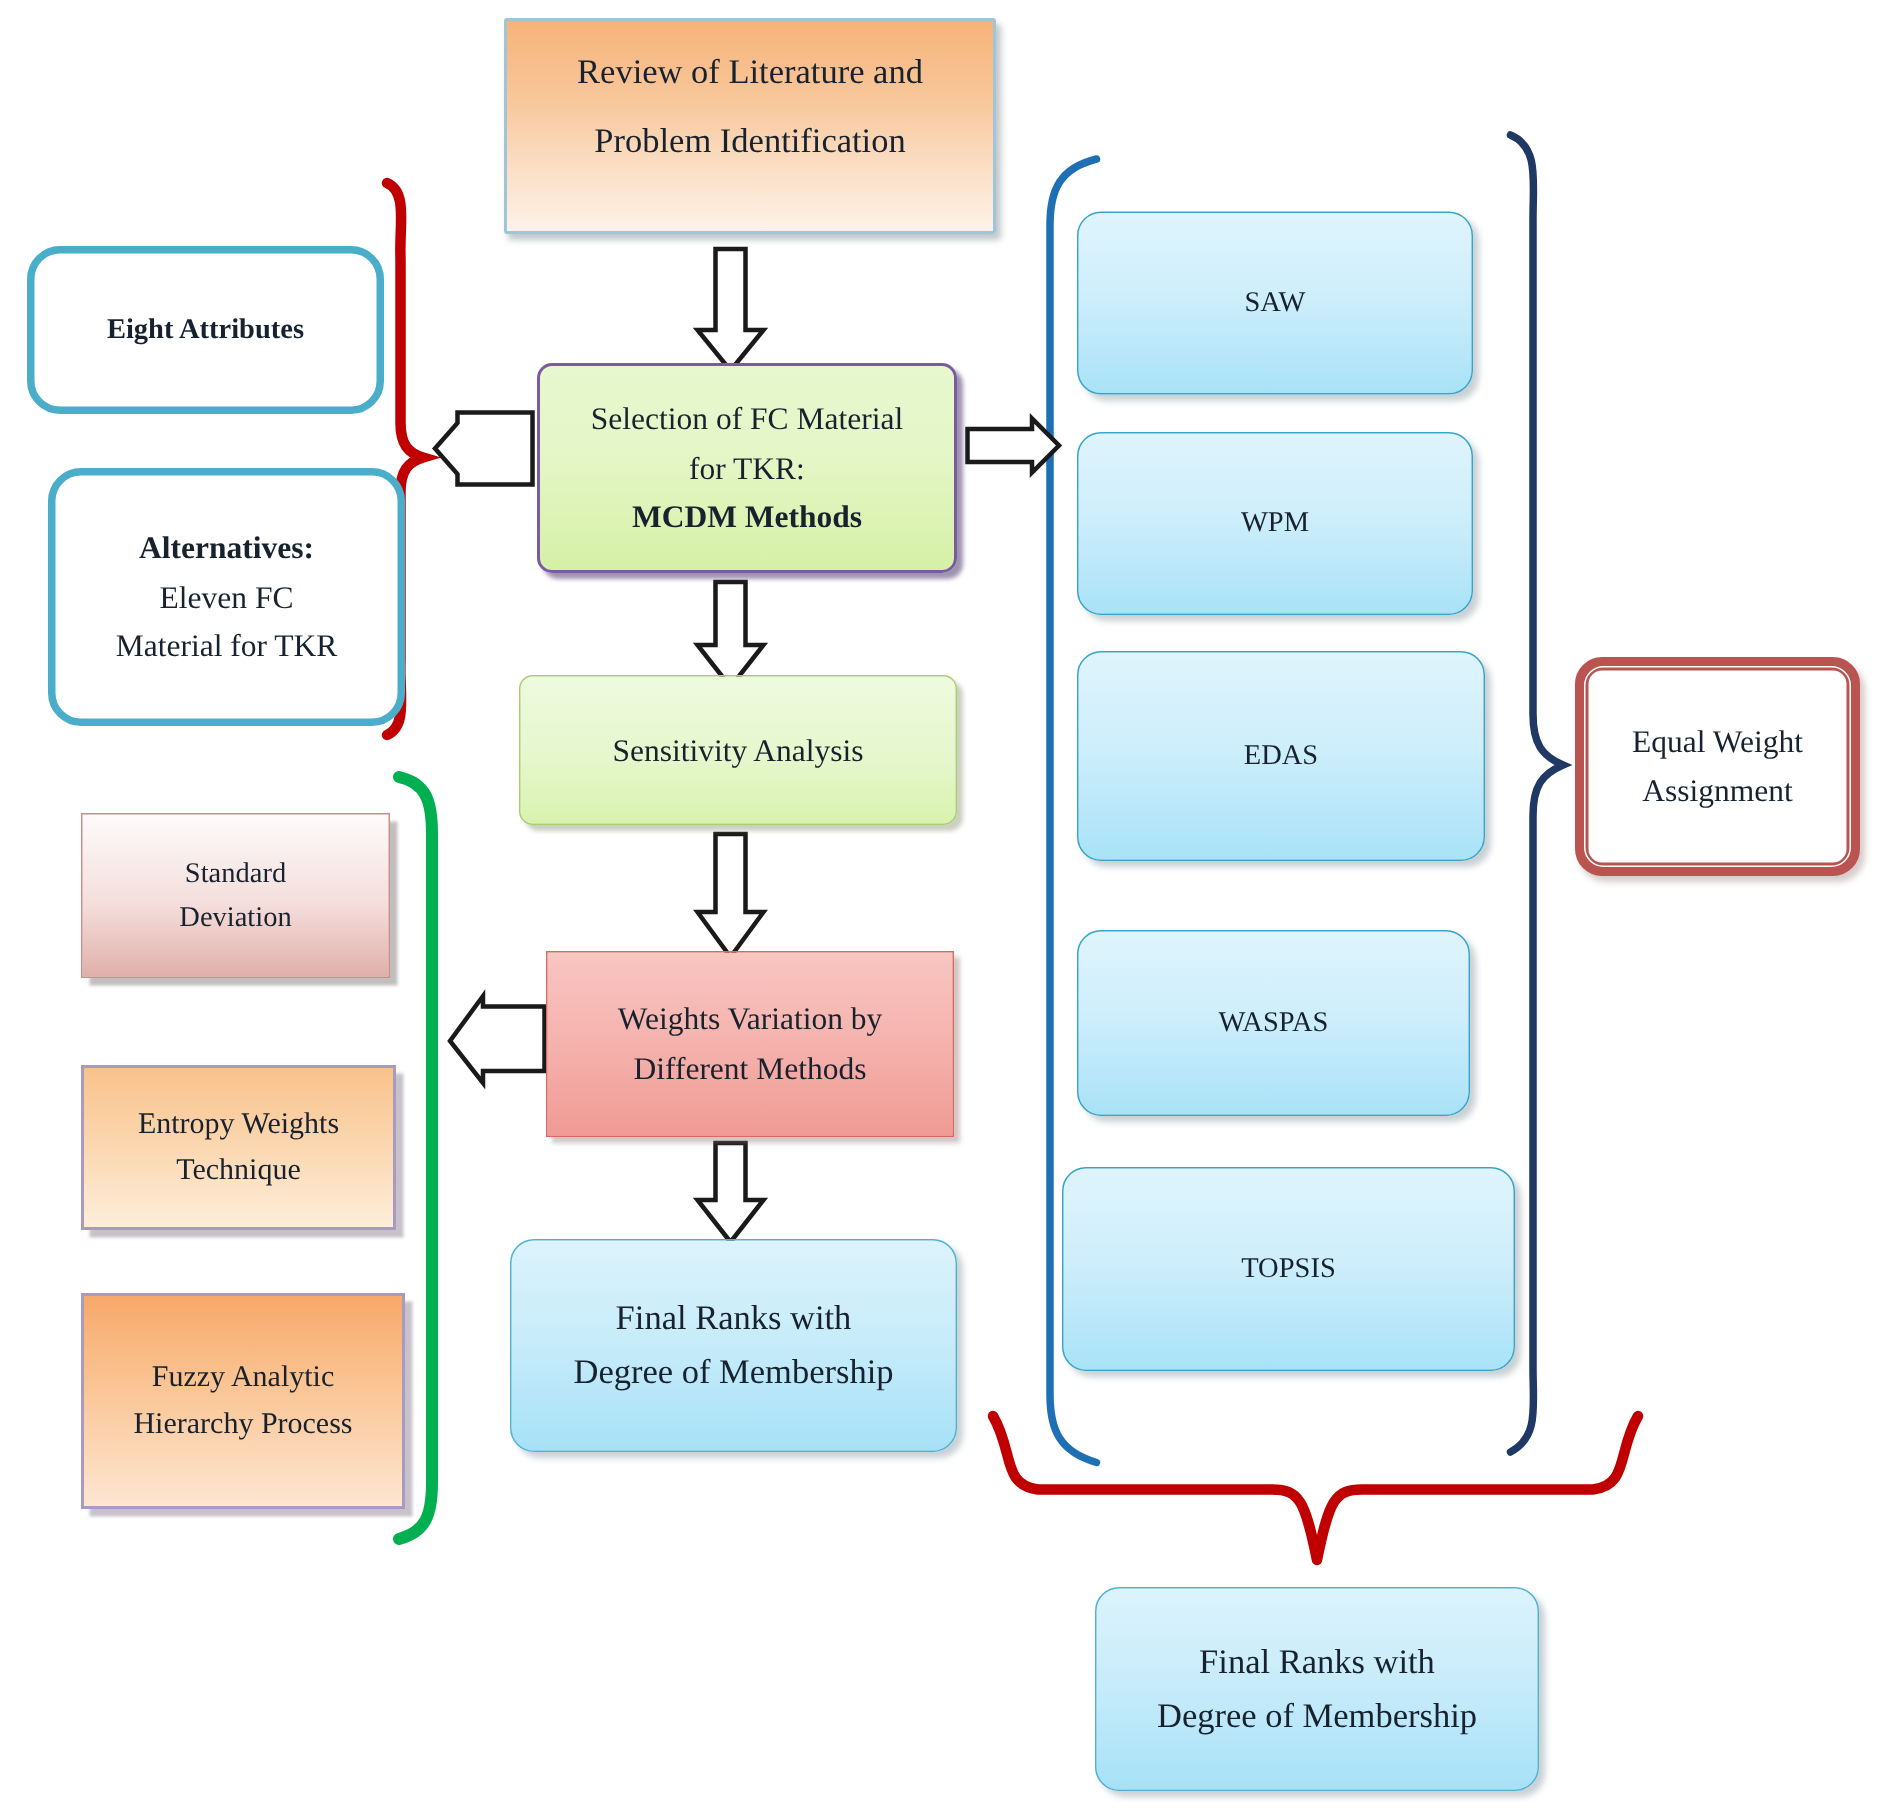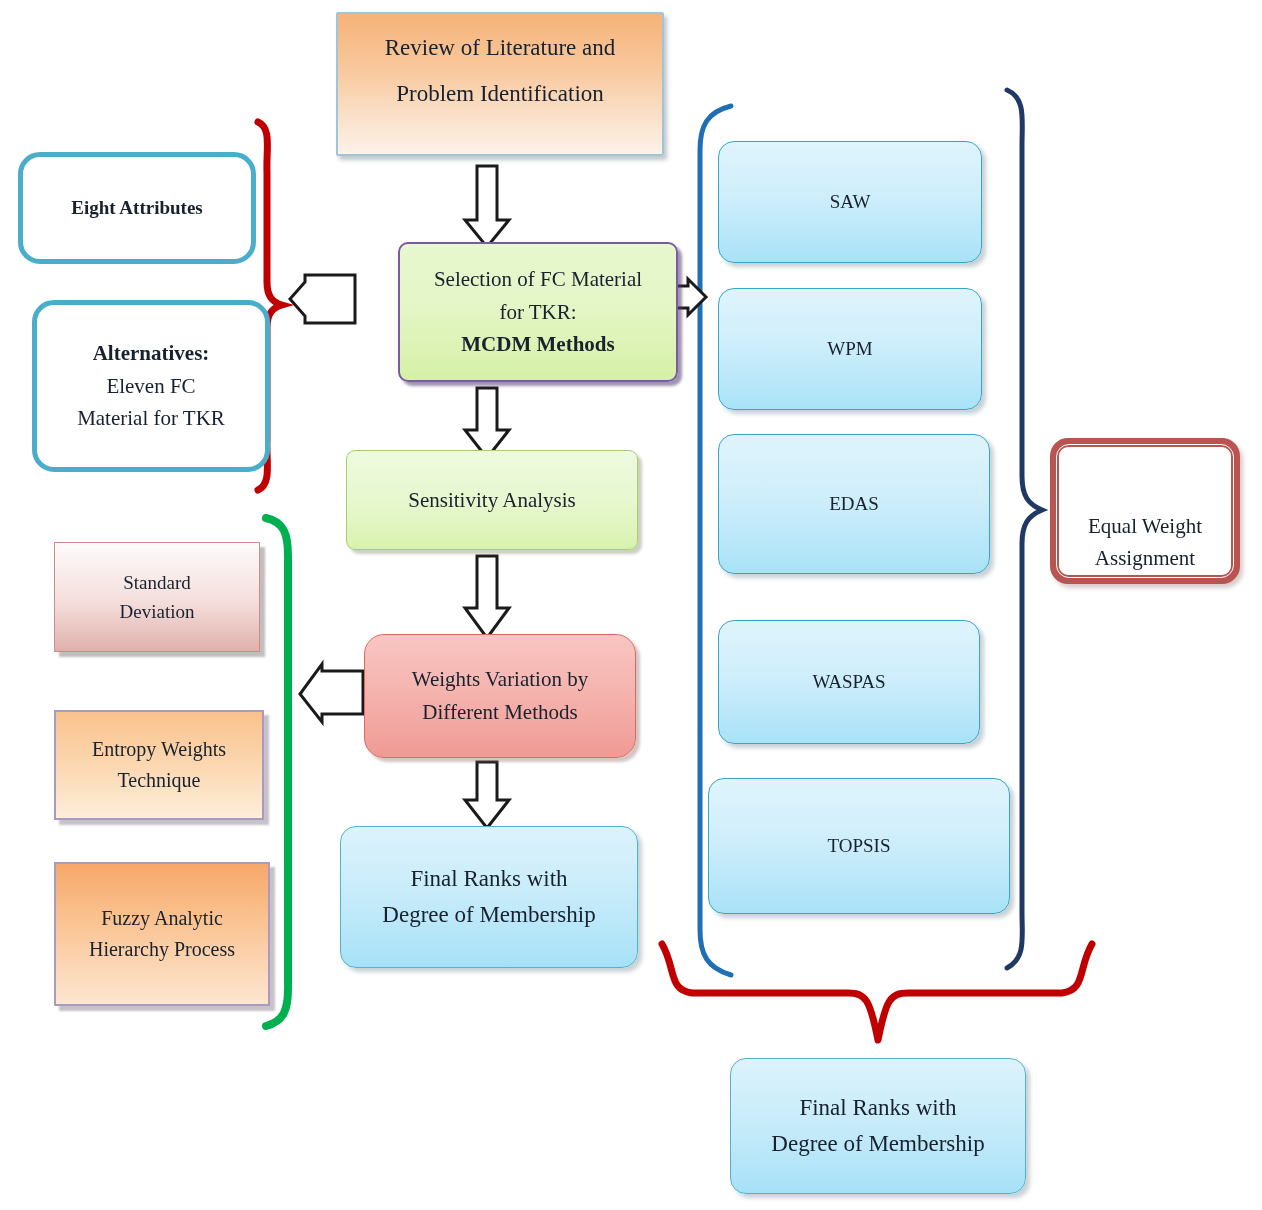--- a/index.html
+++ b/index.html
@@ -33,51 +33,51 @@
     justify-content:flex-start;
   }
   .n-review .ln{margin-top:10px;}
 
   
   .n-white{
     background:#ffffff;
     border:5px solid #4aaecb;
     border-radius:22px;
     font-size:21px;
+    margin-top:12px;
   }
   .n-eight{left:18px;top:152px;width:238px;height:112px;font-weight:bold;font-size:19px;}
   .n-alt{left:32px;top:300px;width:238px;height:172px;}
   .n-alt .b{font-weight:bold;}
 
   
   .n-sel{
     left:358px;top:242px;width:280px;height:140px;
     background:linear-gradient(to bottom,#e7f8cf 0%,#e4f6c6 45%,#d6f0a7 100%);
     border:2px solid #7a5ba0;
     border-radius:10px;
     font-size:21px;
     box-shadow:4px 4px 3px rgba(80,60,110,.55);
-    margin-left:40px;
   }
   .n-sel .bold{font-weight:bold;font-size:21px;}
   .n-sens{
     left:346px;top:450px;width:292px;height:100px;
     background:linear-gradient(to bottom,#eefadf 0%,#e6f7cd 55%,#d9f2ae 100%);
     border:1px solid #a8cf6e;
     border-radius:9px;
     font-size:21px;
     box-shadow:4px 4px 3px rgba(140,150,120,.45);
   }
 
   
   .n-weights{
     left:364px;top:634px;width:272px;height:124px;
     background:linear-gradient(to bottom,#f8c6c2 0%,#f5b2ad 50%,#f09a94 100%);
     border:1px solid #d86a62;
-    border-radius:20px;
+    border-radius:0;
     font-size:21px;
     box-shadow:4px 4px 3px rgba(150,110,110,.4);
   }
 
   
   .n-blue{
     background:linear-gradient(to bottom,#dff4fc 0%,#cfeefb 45%,#a9e2f7 100%);
     border:1px solid #36a5c9;
     border-radius:16px;
     font-size:19px;
@@ -123,21 +123,20 @@
   }
 
   
   .n-eqw{
     left:1050px;top:438px;width:190px;height:146px;
     background:#ffffff;
     border:9px solid #b95450;
     border-radius:18px;
     font-size:21px;
     box-shadow:3px 4px 4px rgba(140,110,110,.35);
-    justify-content:flex-end;
   }
   .n-eqw::before{
     content:"";position:absolute;inset:-3px;
     border:1px solid #ffffff;border-radius:13px;pointer-events:none;
   }
 
   svg.overlay{position:absolute;left:0;top:0;width:1262px;height:1210px;pointer-events:none;}
   svg.overlay *{pointer-events:auto;}
 </style>
 </head>

